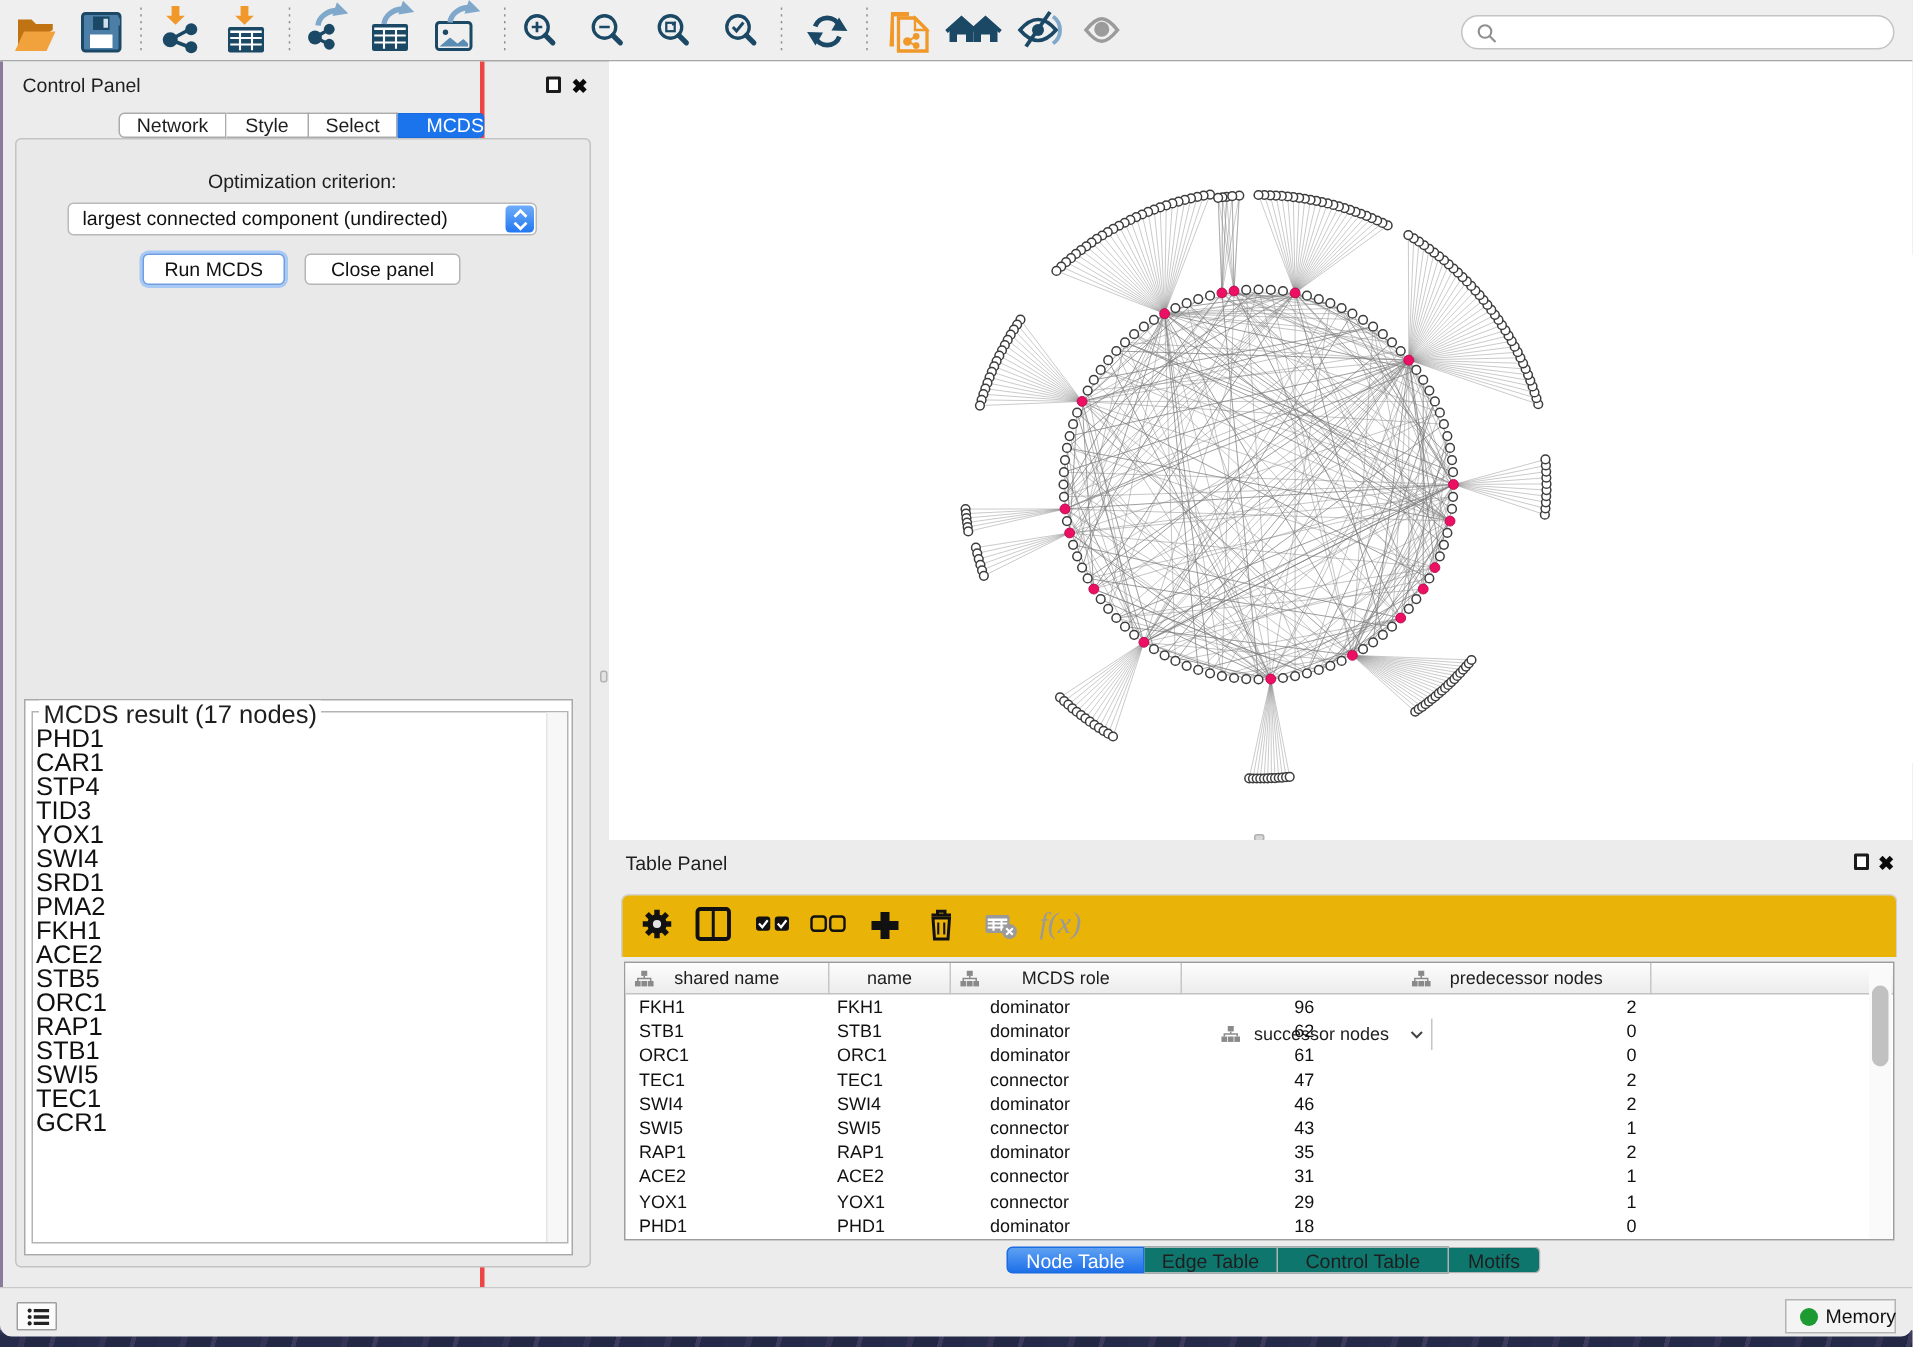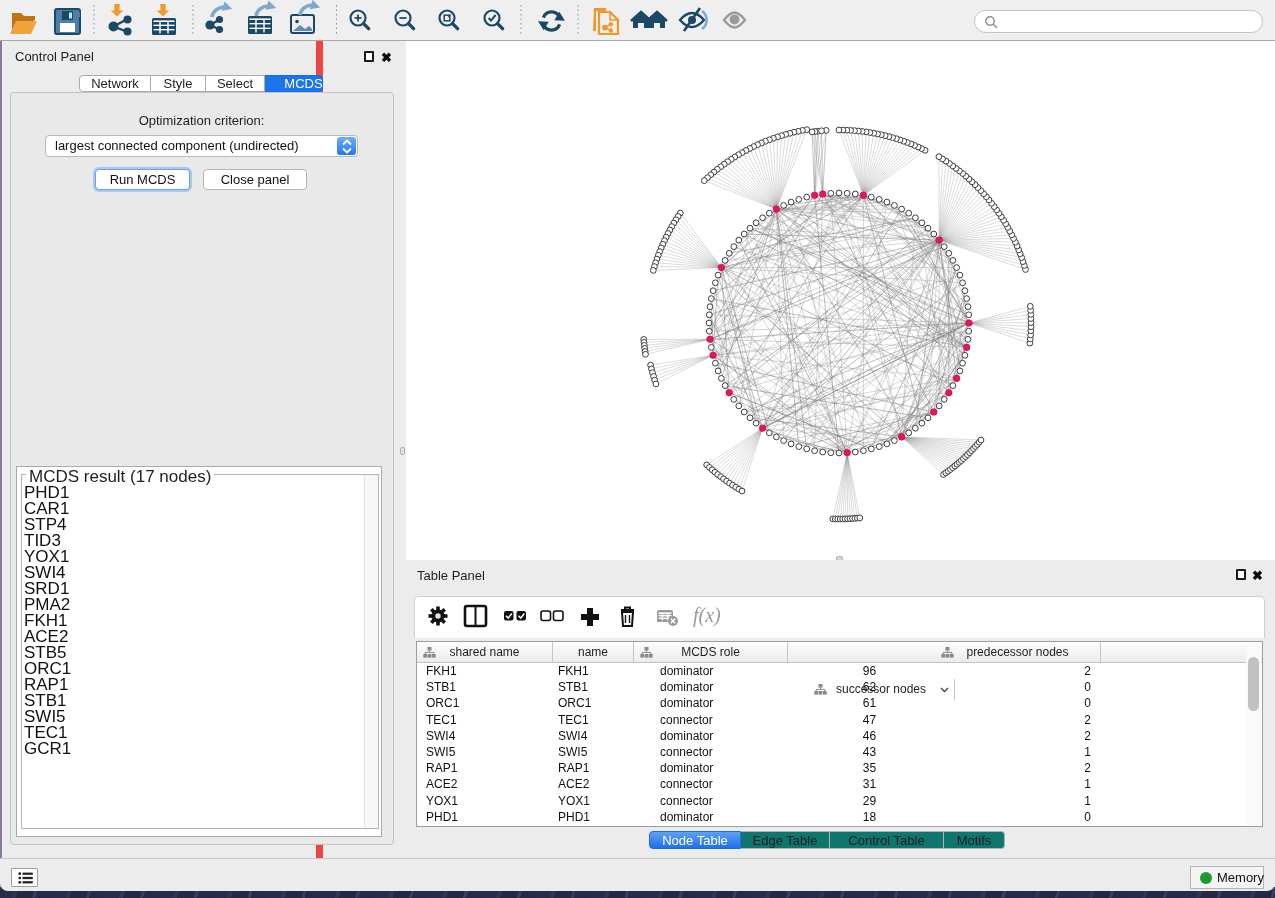--- a/index.html
+++ b/index.html
@@ -7,21 +7,21 @@
 body { font-family:"Liberation Sans", sans-serif; position:relative; background:#ececec; }
 .abs { position:absolute; }
 
 
 #toolbar { left:0; top:0; width:1275px; height:41px; background:#efefef; border-bottom:1px solid #a8a8a8; }
 #toolbar svg { position:absolute; top:7px; }
 #searchbox { position:absolute; left:974px; top:10px; width:289px; height:23px; background:#fff; border:1px solid #c4c4c4; border-radius:12px; }
 #searchbox .mag { position:absolute; left:9px; top:4px; }
 
 
-#cpanel { left:2px; top:41px; width:321px; height:817px; background:#ececec; border-right:7px solid #ef4444; }
+#cpanel { left:2px; top:41px; width:321px; height:817px; background:#ececec; border-right:3px solid #ef4444; }
 #cpanel .title { position:absolute; left:13px; top:8px; font-size:13px; color:#1e1e1e; }
 .winbtn-max { position:absolute; width:10px; height:11px; border:2px solid #1a1a1a; border-radius:1px; background:#fff; }
 .winbtn-x  { position:absolute; font-size:13px; font-weight:bold; color:#0a0a0a; line-height:11px; }
 
 #tabpanel { position:absolute; left:8px; top:51px; width:384px; height:753px; border:1px solid #c3c3c3; border-radius:4px; background:#e9e9e9; }
 #tabs { position:absolute; left:77px; top:34px; height:17px; display:flex; z-index:5; }
 #tabs .tab { height:17px; font-size:13px; color:#1e1e1e; background:#fff; border:1px solid #ababab; border-left:none; display:flex; align-items:center; justify-content:center; }
 #tabs .tab.first { border-left:1px solid #ababab; border-radius:4px 0 0 4px; }
 #tabs .tab.last { border-radius:0 4px 4px 0; }
 #tabs .tab.sel { background:#1b74ec; color:#fff; border-color:#1a6ce0;padding-left:20px; }
@@ -45,36 +45,36 @@
 #netwin { left:406px; top:41px; width:869px; height:519px; background:#fff; }
 #nettitle { position:absolute; left:0; top:0; width:869px; height:23px; background:linear-gradient(#ebebeb,#d3d3d3); border-top:1px solid #b8b8b8; border-bottom:1px solid #9f9f9f; }
 #nettitle .t { position:absolute; left:0; top:4px; width:1005px; text-align:center; font-size:13px; font-weight:bold; color:#333; }
 .tl { position:absolute; top:6px; width:12px; height:12px; border-radius:50%; }
 #netgraph { position:absolute; left:0; top:24px; }
 #hsplitgrip { left:836px; top:556px; width:7px; height:5px; background:#d6d6d6; border:1px solid #b0b0b0; border-radius:2px; }
 
 
 #tpanel { left:406px; top:560px; width:869px; height:298px; background:#ececec; }
 #tpanel .title { position:absolute; left:11px; top:8px; font-size:13px; color:#1e1e1e; }
-#ttoolbar { position:absolute; left:8px; top:36px; width:851px; height:42px; background:#ffffff; border:1px solid #d2d2d2; border-radius:5px 5px 0 0; border-bottom:none; }
+#ttoolbar { position:absolute; left:8px; top:36px; width:851px; height:42px; background:#eab308; border:1px solid #d2d2d2; border-radius:5px 5px 0 0; border-bottom:none; }
 #ttable { position:absolute; left:10px; top:81px; width:847px; height:186px; background:#fff; border:1px solid #9d9d9d; }
 #thead { position:absolute; left:0; top:0; width:845px; height:21px; background:linear-gradient(#fdfdfd,#ececec); border-bottom:1px solid #c2c2c2; font-size:12px; color:#1e1e1e; }
 #thead .hc { position:absolute; top:0; height:21px; border-right:1px solid #c6c6c6; }
 #thead .hl { position:absolute; top:3px; width:100%; text-align:center; }
 .treeicon { position:absolute; top:5px; }
 #tbody { position:absolute; left:0; top:21px; width:845px; font-size:12px; color:#111; }
 #tbody .tr { position:absolute; height:16px; line-height:16px; width:845px; }
 #tbody .c1 { position:absolute; left:9px; }
 #tbody .c2 { position:absolute; left:141px; }
 #tbody .c3 { position:absolute; left:243px; }
 #tbody .c4 { position:absolute; left:400px; width:105px; text-align:center; }
 #tbody .c5 { position:absolute; left:570px; width:104px; text-align:right; }
 #vscroll { position:absolute; right:1px; top:1px; width:15px; height:183px; background:#fafafa; }
 #vscroll .thumb { position:absolute; left:2px; top:14px; width:11px; height:54px; background:#c1c1c1; border-radius:6px; }
-#btabs { position:absolute; left:243px; top:271px; height:18px; display:flex; }
+#btabs { position:absolute; left:265px; top:271px; height:18px; display:flex; }
 #btabs .tab { height:18px; font-size:13px; color:#1e1e1e; background:#0f766e; border:1px solid #b2b2b2; border-left:none; display:flex; align-items:center; justify-content:center; }
 #btabs .tab.first { border-left:1px solid #b2b2b2; border-radius:4px 0 0 4px; }
 #btabs .tab.last { border-radius:0 4px 4px 0; }
 #btabs .tab.sel { background:linear-gradient(#5ea1f2,#1e70ea); color:#fff; border-color:#1a6ce0; }
 
 
 #statusbar { left:0; top:858px; width:1275px; height:33px; background:#ececec; border-top:1px solid #c9c9c9; border-radius:0 0 8px 8px; z-index:3; }
 #listbtn { position:absolute; left:11px; top:9px; width:27px; height:19px; background:#fbfbfb; border:1px solid #9f9f9f; border-radius:1px; }
 #membtn { position:absolute; left:1190px; top:7px; width:74px; height:23px; background:#f4f4f4; border:1px solid #b4b4b4; font-size:13px; color:#111; }
 #membtn .dot { position:absolute; left:9px; top:5px; width:12px; height:12px; border-radius:50%; background:#1d9a32; }

